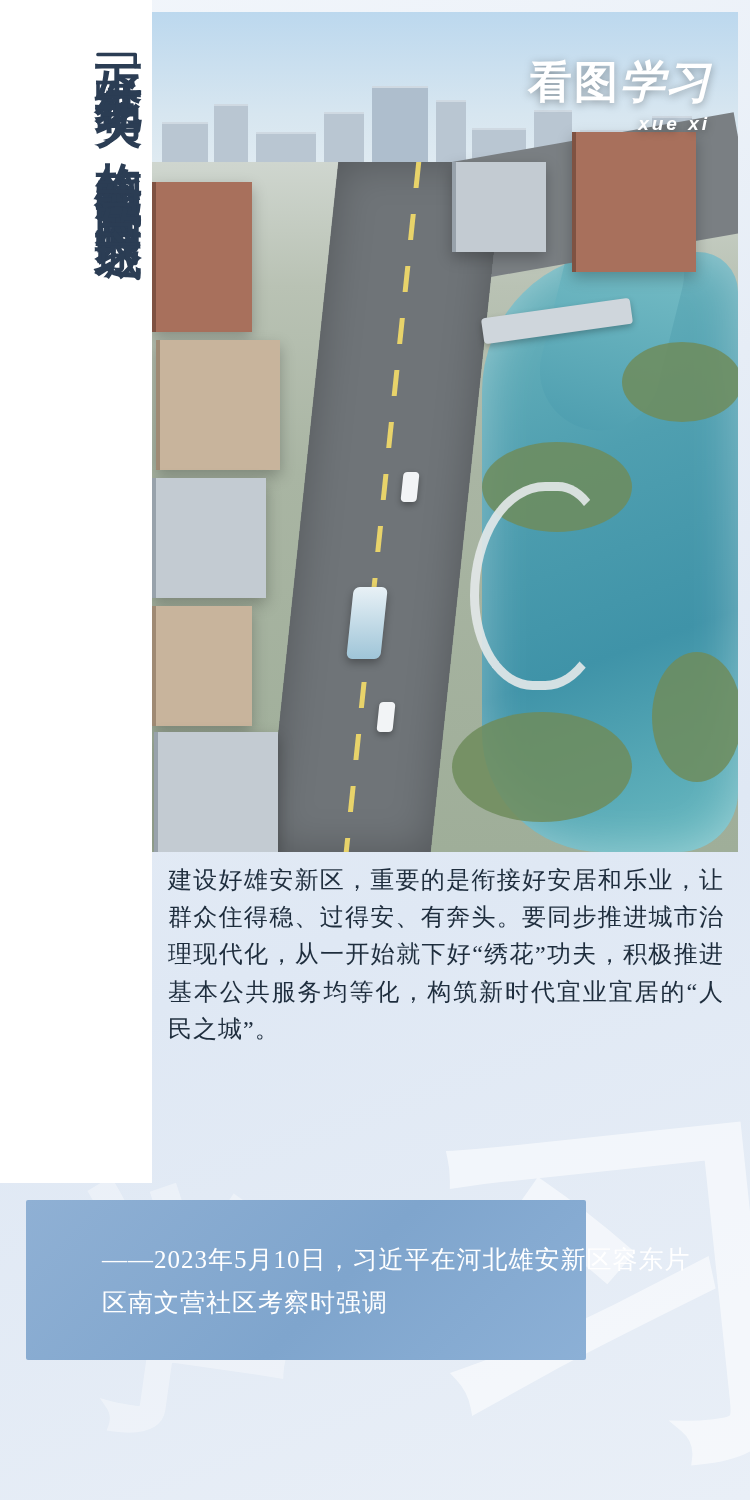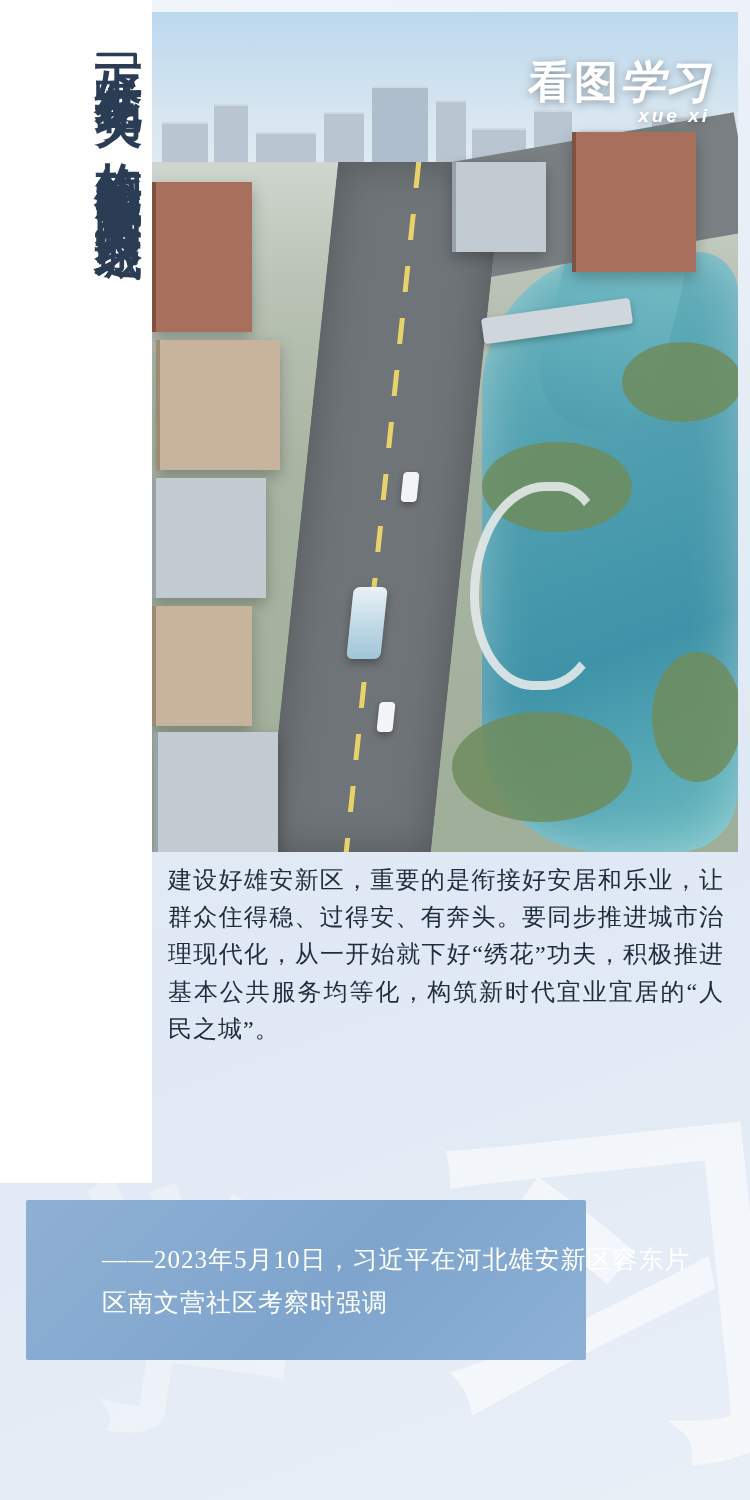--- a/index.html
+++ b/index.html
@@ -211,20 +211,21 @@
     letter-spacing: 2px;
     line-height: 1;
     white-space: nowrap;
   }
   .logo-main .script {
     font-size: 45px;
     font-style: italic;
     letter-spacing: 0;
   }
   .logo-pinyin {
+    margin-top: 8px;
     font-size: 19px;
     letter-spacing: 3px;
     font-style: italic;
     font-weight: bold;
   }
 
   
   .quote {
     position: absolute;
     left: 168px;

